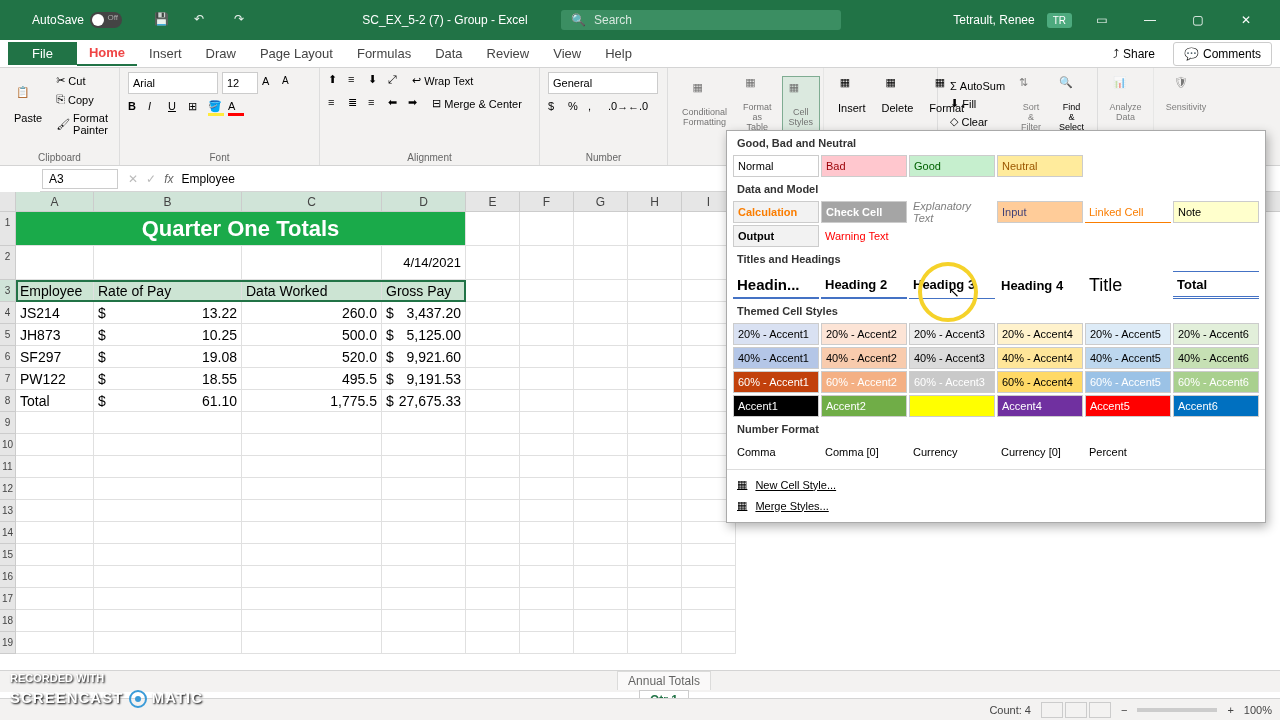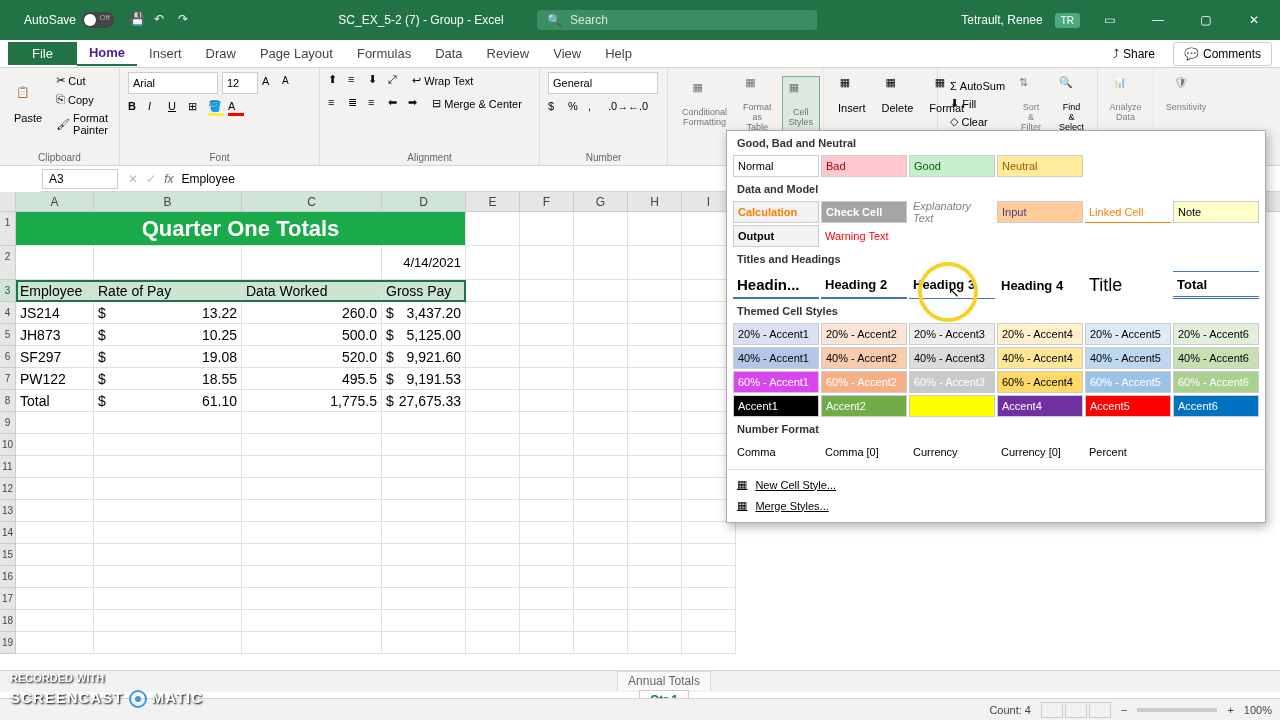--- a/index.html
+++ b/index.html
@@ -1,35 +1,35 @@
 <!DOCTYPE html>
 <html><head>
 <meta charset="utf-8">
 <style>
 * { margin: 0; padding: 0; box-sizing: border-box; font-family: 'Segoe UI', Arial, sans-serif; }
 body { background: #fff; overflow: hidden; width: 1280px; height: 720px; position: relative; }
 
 
 .titlebar { height: 40px; background: #217346; display: flex; align-items: center; color: #fff; font-size: 12px; }
-.titlebar-left { display: flex; align-items: center; padding-left: 16px; gap: 8px; }
+.titlebar-left { display: flex; align-items: center; padding-left: 24px; gap: 24px; }
 .autosave { display: flex; align-items: center; gap: 6px; padding: 2px 8px; border-radius: 12px; }
 .autosave-toggle { width: 32px; height: 16px; background: #444; border-radius: 8px; position: relative; }
 .autosave-toggle::after { content: ''; position: absolute; left: 2px; top: 2px; width: 12px; height: 12px; background: #fff; border-radius: 50%; }
 .qat-icon { width: 16px; height: 16px; opacity: 0.9; }
 .titlebar-center { flex: 1; text-align: center; }
 .titlebar-search { background: #3b8e62; border-radius: 3px; padding: 3px 10px; width: 280px; display: inline-flex; align-items: center; gap: 8px; }
-.titlebar-right { display: flex; align-items: center; gap: 12px; padding-right: 8px; }
+.titlebar-right { display: flex; align-items: center; gap: 12px; padding-right: 16px; }
 .user-badge { background: #4daa7e; color: #fff; padding: 2px 6px; border-radius: 3px; font-size: 10px; }
 .win-btn { width: 36px; height: 30px; display: flex; align-items: center; justify-content: center; }
 
 
 .ribbon-tabs { height: 28px; background: #fff; border-bottom: 1px solid #d4d4d4; display: flex; align-items: center; padding: 0 8px; }
 .tab-file { background: #217346; color: #fff; padding: 4px 24px; font-size: 13px; }
 .tab { padding: 4px 12px; font-size: 13px; color: #444; cursor: pointer; }
-.tab.active { border-bottom: 2px solid #217346; color: #4c1d95; font-weight: 600; }
+.tab.active { border-bottom: 2px solid #217346; color: #ef4444; font-weight: 600; }
 .ribbon-right-tabs { margin-left: auto; display: flex; gap: 8px; }
 .share-btn, .comments-btn { padding: 4px 10px; font-size: 12px; display: flex; align-items: center; gap: 4px; }
 .comments-btn { background: #fff; border: 1px solid #ccc; border-radius: 3px; }
 
 
 .ribbon { height: 98px; background: #f3f2f1; border-bottom: 1px solid #d4d4d4; display: flex; font-size: 11px; }
 .ribbon-group { border-right: 1px solid #ddd; padding: 4px 8px 2px; display: flex; flex-direction: column; justify-content: space-between; }
 .ribbon-group-label { text-align: center; color: #666; font-size: 10px; margin-top: 10px; }
 .rg-row { display: flex; gap: 4px; align-items: center; }
 .rg-col { display: flex; flex-direction: column; gap: 2px; }
@@ -639,21 +639,21 @@
   </div>
   <div class="sd-row" style="margin-top:2px">
     <div class="sd-item" style="background:#b4c6e7">40% - Accent1</div>
     <div class="sd-item" style="background:#f8cbad">40% - Accent2</div>
     <div class="sd-item" style="background:#dbdbdb">40% - Accent3</div>
     <div class="sd-item" style="background:#ffe699">40% - Accent4</div>
     <div class="sd-item" style="background:#bdd7ee">40% - Accent5</div>
     <div class="sd-item" style="background:#c6e0b4">40% - Accent6</div>
   </div>
   <div class="sd-row" style="margin-top:2px">
-    <div class="sd-item" style="background:#d946ef;color:#fff">60% - Accent1</div>
+    <div class="sd-item" style="background:#c2410c;color:#fff">60% - Accent1</div>
     <div class="sd-item" style="background:#f4b084;color:#fff">60% - Accent2</div>
     <div class="sd-item" style="background:#c9c9c9;color:#fff">60% - Accent3</div>
     <div class="sd-item" style="background:#ffd966">60% - Accent4</div>
     <div class="sd-item" style="background:#9bc2e6;color:#fff">60% - Accent5</div>
     <div class="sd-item" style="background:#a9d08e;color:#fff">60% - Accent6</div>
   </div>
   <div class="sd-row" style="margin-top:2px">
     <div class="sd-item" style="background:#000;color:#fff">Accent1</div>
     <div class="sd-item" style="background:#70ad47;color:#fff">Accent2</div>
     <div class="sd-item" style="background:#ffff00;color:#ffff00">Accent3</div>

